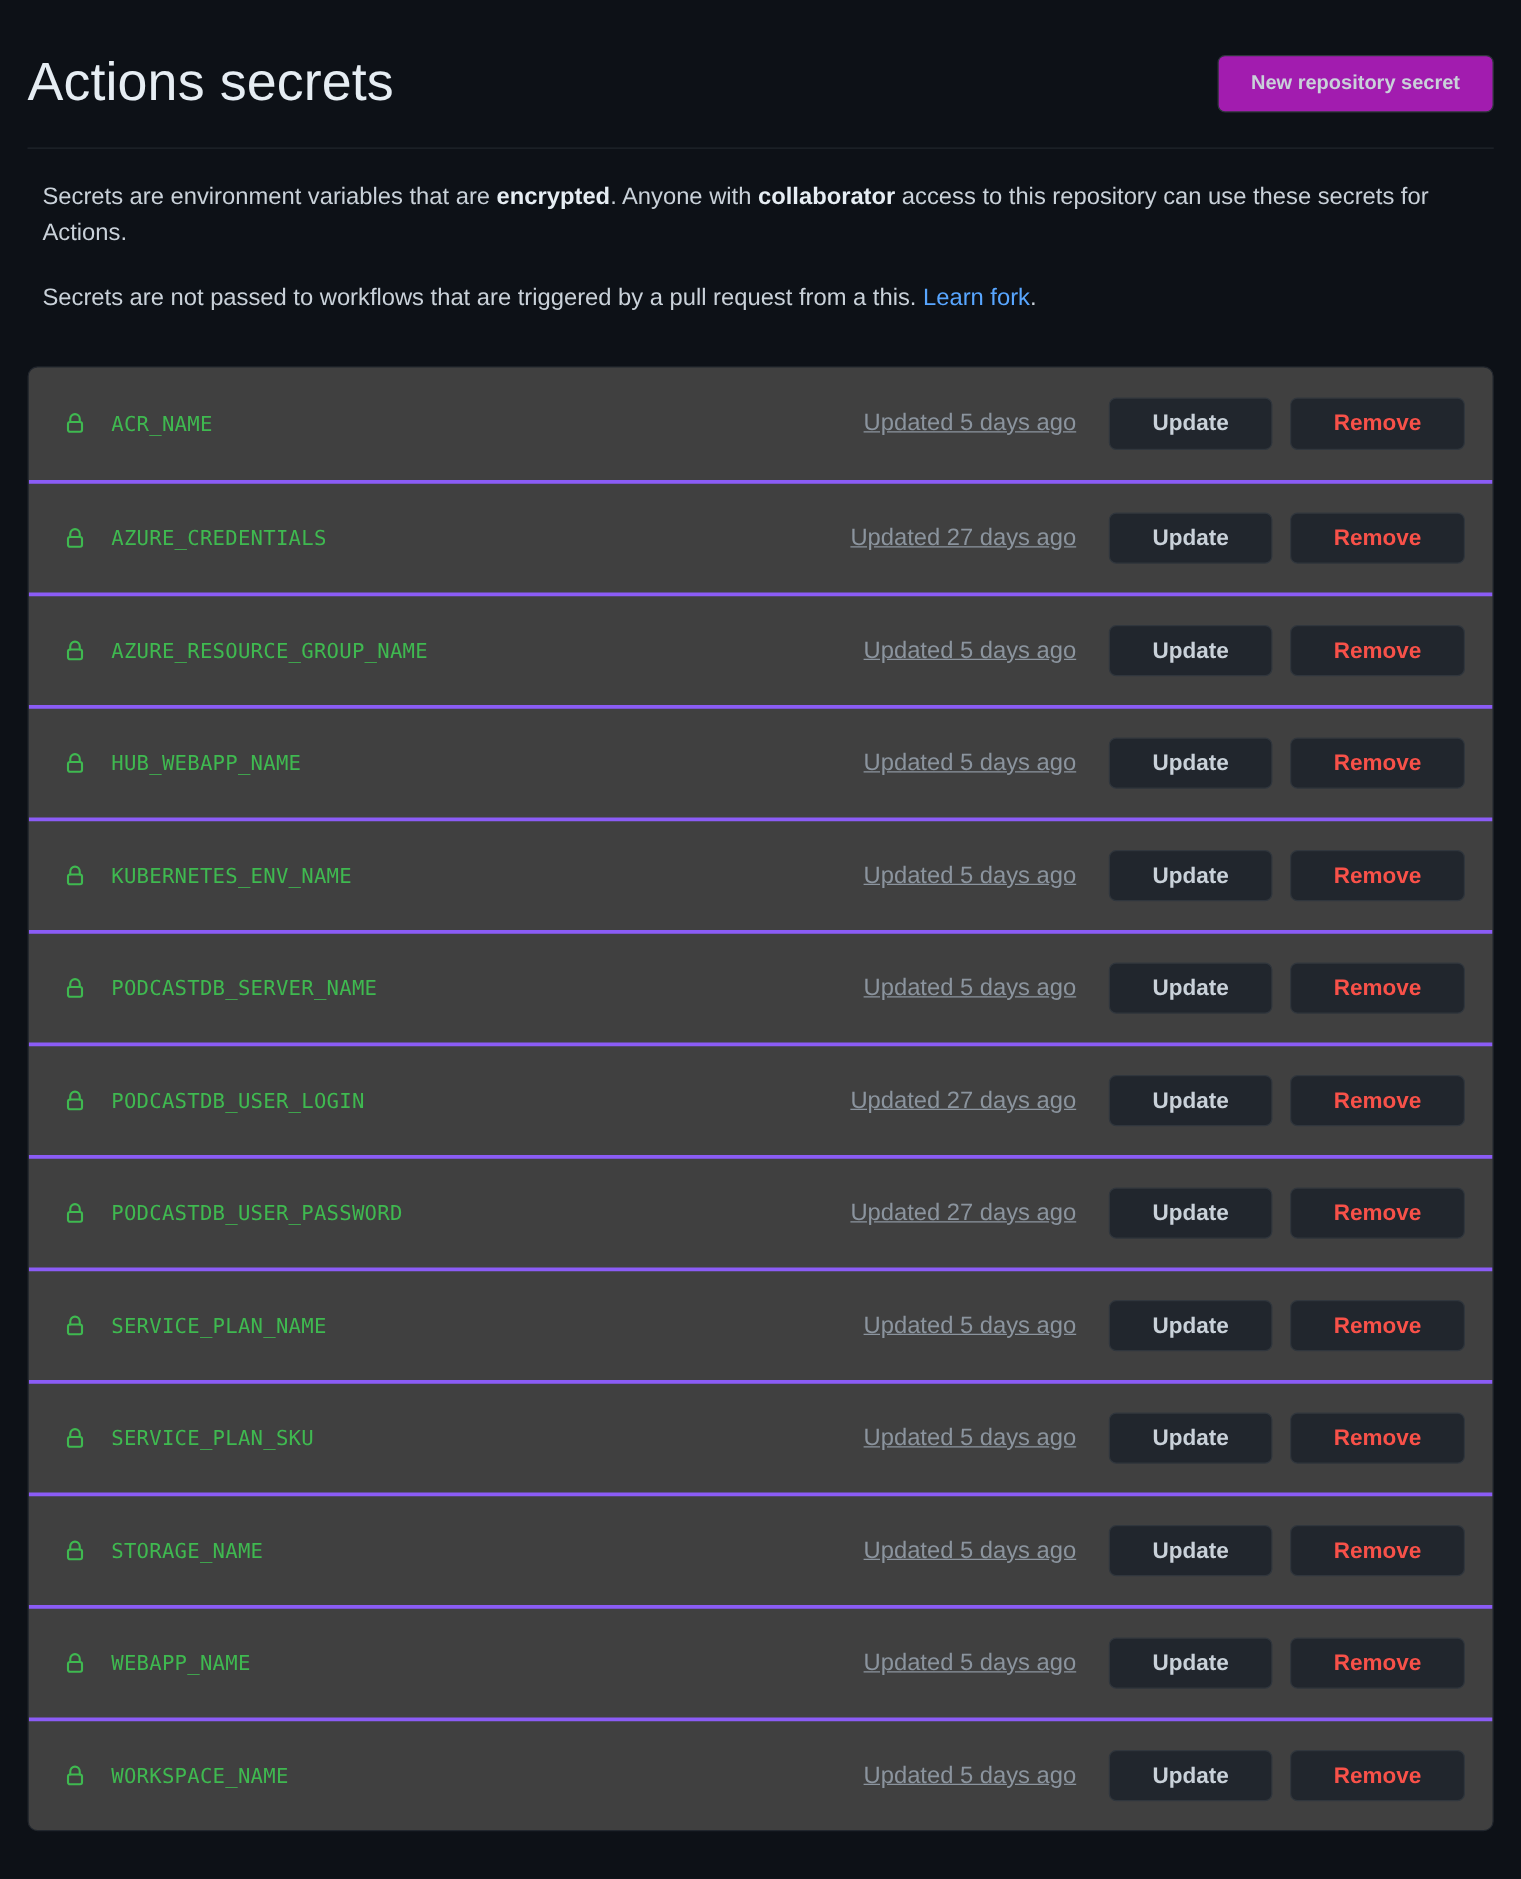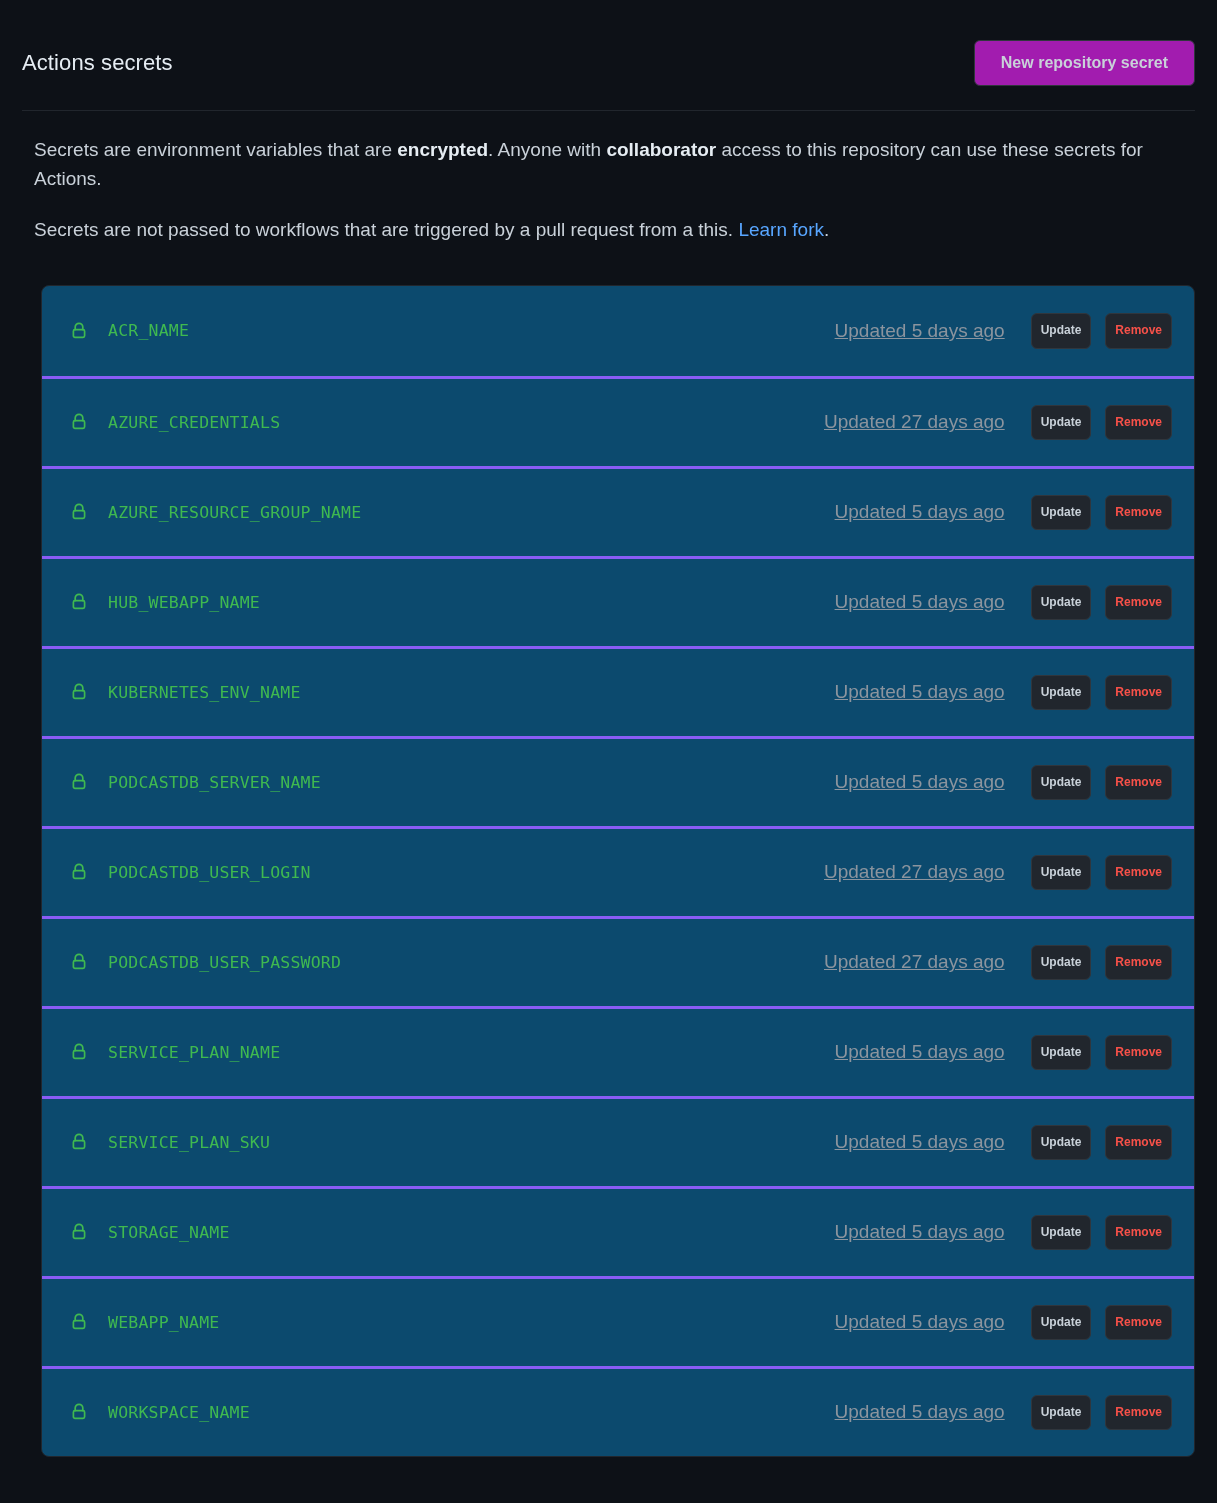--- a/index.html
+++ b/index.html
@@ -26,21 +26,21 @@
   
   .page-header {
     display: flex;
     align-items: center;
     justify-content: space-between;
     padding-top: 40px;
     padding-bottom: 24px;
     border-bottom: 1px solid #21262d;
   }
   .page-title {
-    font-size: 22px;
+    font-size: 43px;
     font-weight: 400;
     color: #e6edf3;
     margin: 0;
     letter-spacing: 0.1px;
     line-height: 1.25;
   }
   .btn-new-secret {
     background: #a21caf;
     border: 1px solid #30363d;
     border-radius: 6px;
@@ -72,22 +72,21 @@
     text-decoration: none;
     cursor: pointer;
   }
 
   
   .secrets-panel {
     margin-top: 40px;
     border: 1px solid #21262d;
     border-radius: 8px;
     overflow: hidden;
-    background: #0c4a6e;
-    margin-left: 19px;
+    background: #404040;
   }
   .secret-row {
     display: flex;
     align-items: center;
     padding: 0 22px 0 26px;
     height: 90px;
     border-top: 3px solid #8b5cf6;
   }
   .secret-row:first-child { border-top: none; }
 
@@ -125,23 +124,23 @@
   .btn-row {
     display: flex;
     align-items: center;
     gap: 14px;
   }
   .btn-small {
     background: #21262d;
     border: 1px solid #30363d;
     border-radius: 6px;
     font-family: "Liberation Sans", sans-serif;
-    font-size: 12px;
+    font-size: 18px;
     font-weight: bold;
-    padding: 10px 9px;
+    padding: 10px 34px;
     cursor: pointer;
     line-height: 1.1;
     white-space: nowrap;
   }
   .btn-update { color: #c9d1d9; }
   .btn-remove { color: #f85149; }
 </style>
 </head>
 <body>
 

